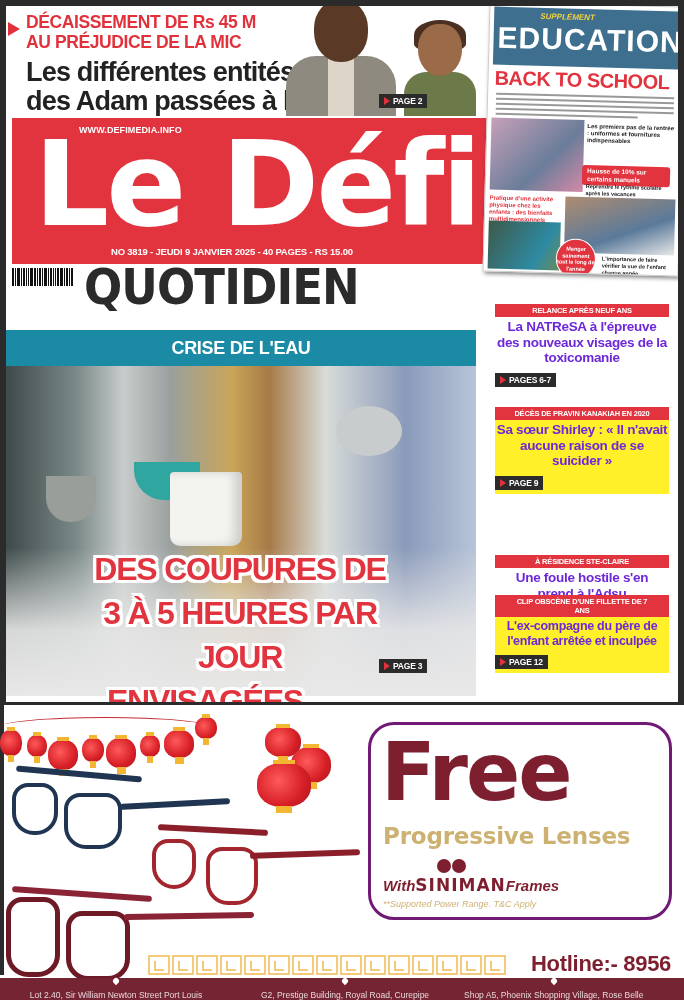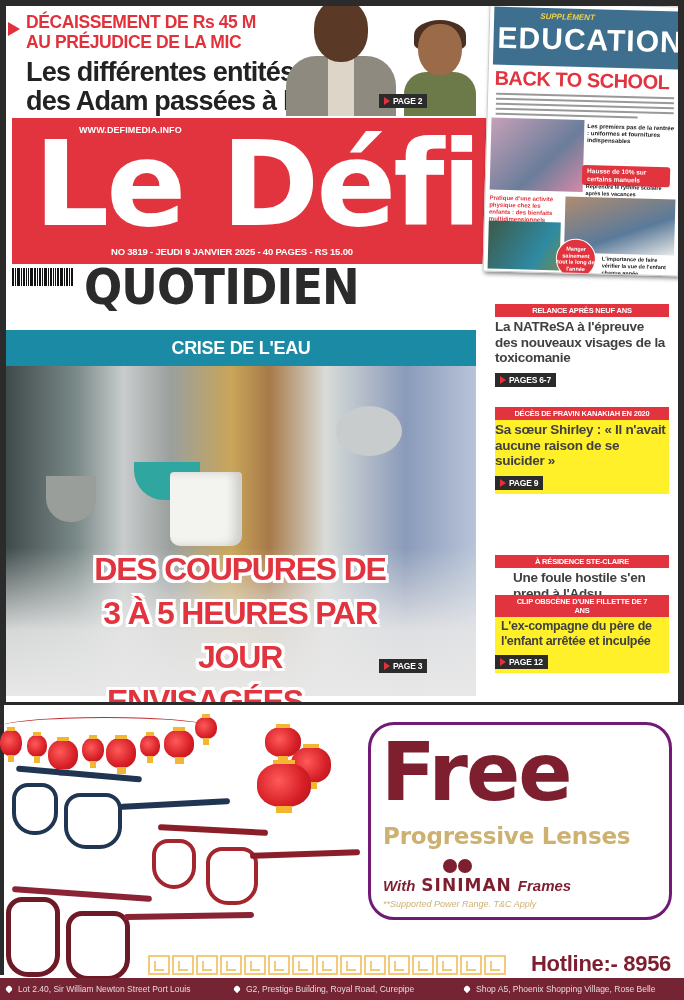--- a/index.html
+++ b/index.html
@@ -64,53 +64,53 @@
   .crise-photo .bucket { position: absolute; left: 164px; top: 106px; width: 72px; height: 74px; background: #f3f3f0; border-radius: 4px 4px 10px 10px; box-shadow: inset -8px 0 10px rgba(0,0,0,0.15); }
   .crise-photo .basin1 { position: absolute; left: 330px; top: 40px; width: 66px; height: 50px; background: #c8cccc; border-radius: 50%; }
   .crise-photo .basin2 { position: absolute; left: 128px; top: 96px; width: 66px; height: 38px; background: #2fa6a0; border-radius: 0 0 30px 30px; }
   .crise-photo .basin3 { position: absolute; left: 40px; top: 110px; width: 50px; height: 46px; background: #9a9e9a; border-radius: 0 0 24px 24px; }
   .crise-head { position: absolute; left: 60px; top: 547px; width: 360px; text-align: center; color: #e2343f; font-weight: 700; font-size: 32px; line-height: 44px; letter-spacing: -1.2px; text-shadow: -3px -3px 0 #fff, 3px -3px 0 #fff, -3px 3px 0 #fff, 3px 3px 0 #fff, 0 3px 0 #fff, 0 -3px 0 #fff, 3px 0 0 #fff, -3px 0 0 #fff; }
   .crise-tag { position: absolute; left: 379px; top: 659px; }
 
   
   .story { position: absolute; left: 495px; width: 174px; }
   .story .kick { background: #e2343f; color: #fff; font-weight: 700; font-size: 7.5px; text-align: center; padding: 2px 2px; line-height: 9px; letter-spacing: -0.2px; }
-  .story .title { font-weight: 700; font-size: 13.5px; line-height: 15.5px; color: #404040; letter-spacing: -0.3px; padding-top: 2px; }
+  .story .title { font-weight: 700; font-size: 13.5px; line-height: 15.5px; text-align: center; color: #6d28d9; letter-spacing: -0.3px; padding-top: 2px; }
   .story .tagwrap { text-align: left; padding: 4px 0 3px; }
   .story.yellow .body { background: #fff02a; }
 
   
   .ad { position: absolute; left: 0; top: 705px; width: 684px; height: 295px; background: #fff; overflow: hidden; }
   .ad .left-edge { position: absolute; left: 0; top: 0; width: 4px; height: 270px; background: #2b2b2b; }
   .lantern { position: absolute; border-radius: 45%; background: radial-gradient(circle at 40% 40%, #ff5a5a, #d61f26 60%, #a8151b); }
   .lantern::before { content: ""; position: absolute; left: 30%; top: -3px; width: 40%; height: 4px; background: #f2b632; }
   .lantern::after { content: ""; position: absolute; left: 35%; bottom: -6px; width: 30%; height: 7px; background: #f2b632; }
   .string { position: absolute; left: 0; top: 12px; width: 210px; height: 20px; border-top: 1.5px solid #c0282f; border-radius: 50%; }
   .glasses { position: absolute; }
   .lens { position: absolute; border-style: solid; border-radius: 16px 16px 22px 22px; }
   .temple { position: absolute; height: 6px; border-radius: 3px; }
 
   .promo { position: absolute; left: 368px; top: 17px; width: 304px; height: 198px; border: 3px solid #701a75; border-radius: 26px; }
   .promo .free { position: absolute; left: 10px; top: 2px; color: #7d1f2f; font-weight: 700; font-size: 80px; line-height: 92px; letter-spacing: -2px; font-family: "DejaVu Sans", sans-serif; }
   .promo .prog { position: absolute; left: 12px; top: 98px; color: #cdb171; font-weight: 700; font-size: 23px; letter-spacing: -0.2px; font-family: "DejaVu Sans", sans-serif; }
-  .promo .with-row { position: absolute; left: 12px; top: 150px; display: flex; align-items: baseline; gap: 6px; color: #7d1f2f; font-weight: 700; }
+  .promo .with-row { position: absolute; left: 12px; top: 150px; display: flex; align-items: baseline; color: #7d1f2f; font-weight: 700; }
   .promo .with { font-style: italic; font-size: 15px; }
   .promo .brand { font-size: 17px; letter-spacing: 1px; font-family: "DejaVu Sans", sans-serif; position: relative; }
   .promo .brand-dots { position: absolute; left: 22px; top: -16px; display: flex; gap: 1px; }
   .promo .brand-dots span { width: 14px; height: 14px; border-radius: 50%; background: #7d1f2f; display: block; }
   .promo .frames { font-style: italic; font-size: 15px; }
   .promo .fine { position: absolute; left: 12px; top: 174px; color: #cdb171; font-style: italic; font-size: 9px; }
 
   .greek { position: absolute; left: 148px; top: 250px; width: 360px; height: 22px; display: flex; gap: 2px; }
   .greek span { display: block; width: 22px; height: 20px; border: 2px solid #f4c97a; position: relative; }
   .greek span::after { content: ""; position: absolute; left: 4px; top: 4px; width: 8px; height: 8px; border-left: 2px solid #f4c97a; border-bottom: 2px solid #f4c97a; }
   .hotline { position: absolute; left: 531px; top: 246px; color: #7d1f2f; font-weight: 700; font-size: 22px; letter-spacing: -0.3px; }
 
   .footer { position: absolute; left: 0; top: 273px; width: 684px; height: 22px; background: #742432; display: flex; align-items: center; color: #e8d8dc; font-size: 8.5px; gap: 0; }
-  .footer .loc { display: flex; align-items: center; gap: 6px; }
+  .footer .loc { display: flex; align-items: center; gap: 6px; flex-direction: column; }
   .footer .pin { display: inline-block; width: 6px; height: 6px; border-radius: 50% 50% 50% 0; background: #fff; transform: rotate(-45deg); }
 </style>
 </head>
 <body>
 
 <div class="frame">
   <div class="page">
 
     <div class="teaser">
       <div class="kicker-arrow"></div>

